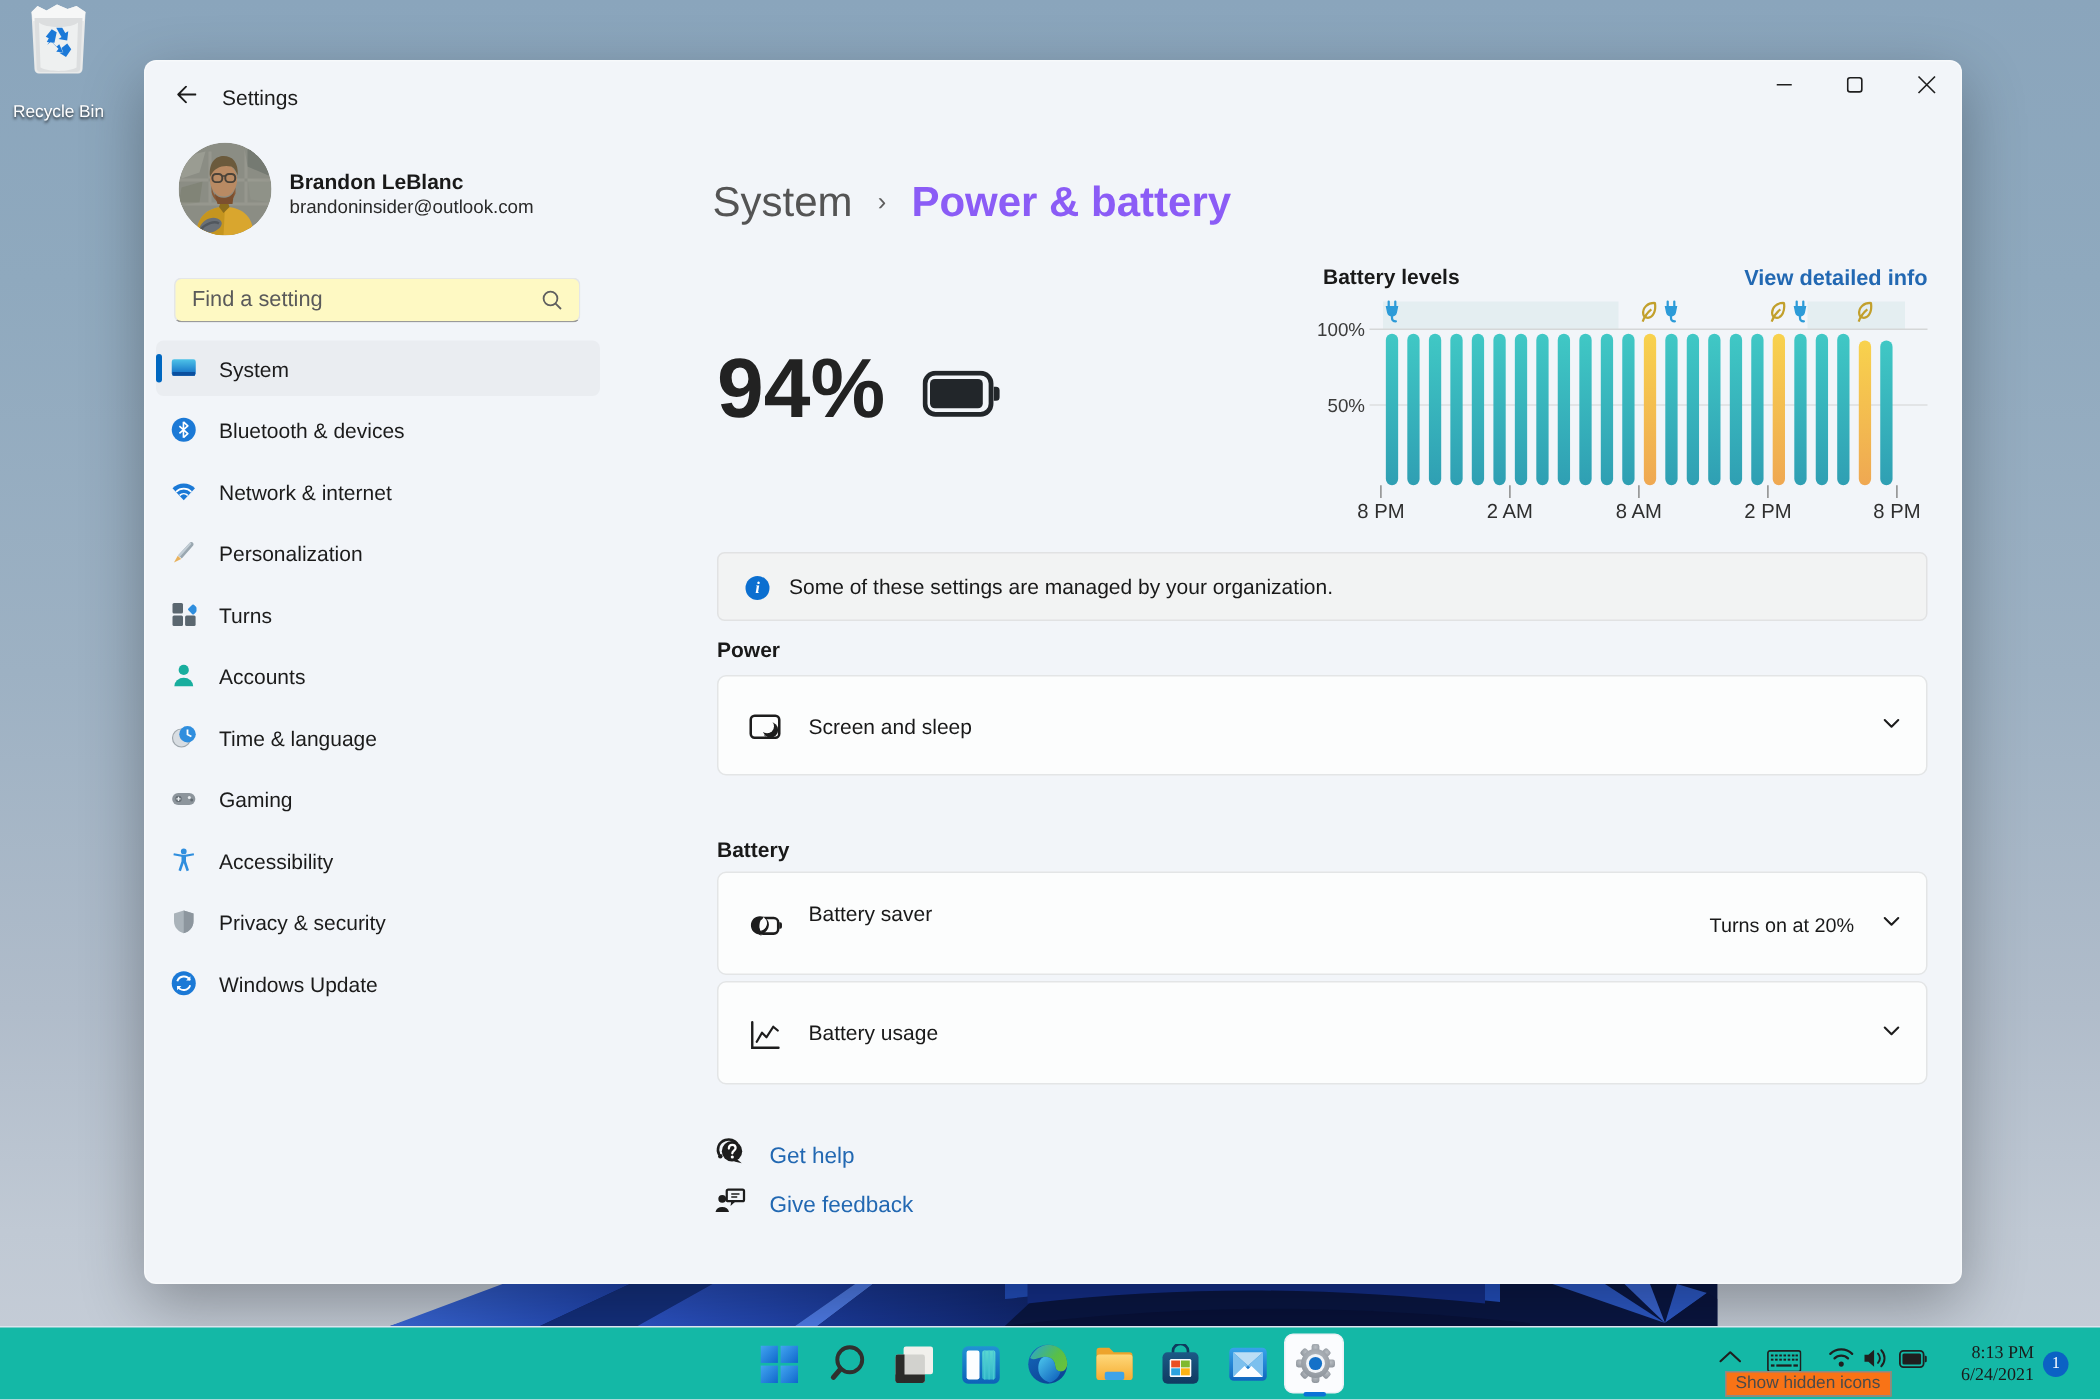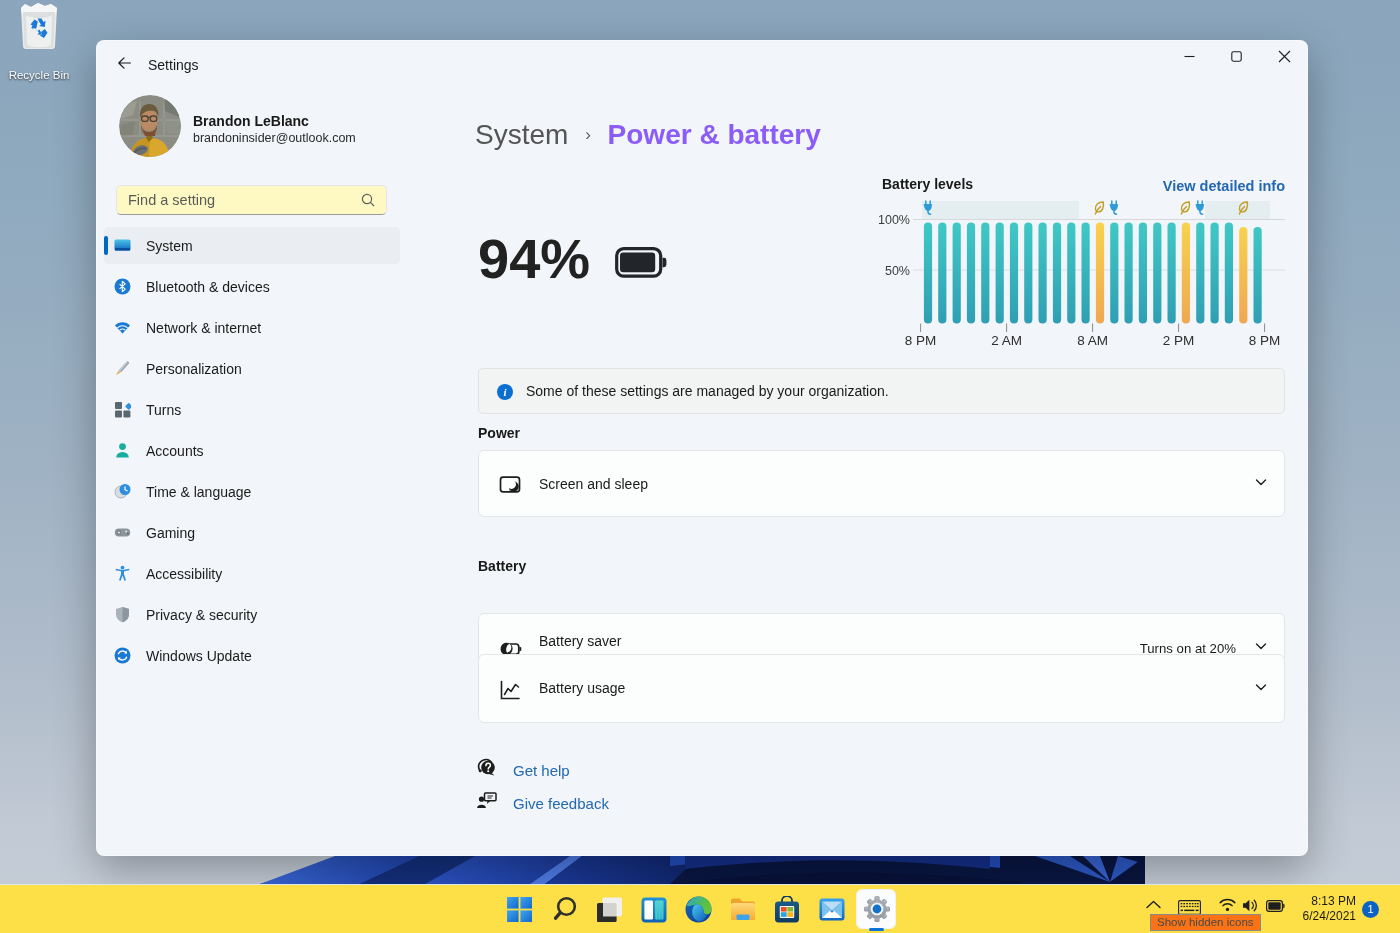--- a/index.html
+++ b/index.html
@@ -359,21 +359,21 @@
           <circle cx="15.7" cy="13.6" r="5.1" fill="#1d1d1d"></circle>
           <circle cx="13.4" cy="11.3" r="4.6" fill="#fcfdfd"></circle>
           <path d="M10.6 14.8 A5.1 5.1 0 0 0 15 18.6 L11.8 17.9 Z" fill="#1d1d1d"></path>
         </svg>
         <div class="title" style="top:25px;">Screen and sleep</div>
         <svg class="chev" viewBox="0 0 14 14">
           <path d="M2.5 5 L7 9.5 L11.5 5" stroke="#1d1d1d" stroke-width="1.4" fill="none" stroke-linecap="round" stroke-linejoin="round"></path>
         </svg>
       </div>
       <div class="shead" style="top:517px;">Battery</div>
-      <div class="card" style="top:540px;height:69px;margin-top:32px;">
+      <div class="card" style="top:540px;height:69px;">
         <svg class="cicon" style="top:23px;" width="24" height="24" viewBox="0 0 24 24">
           <rect x="7.8" y="7" width="13" height="10.4" rx="3" fill="none" stroke="#1d1d1d" stroke-width="1.7"></rect>
           <path d="M21.5 9.9 h0.7 a1.1 1.1 0 0 1 1.1 1.1 v2 a1.1 1.1 0 0 1 -1.1 1.1 h-0.7 Z" fill="#1d1d1d"></path>
           <rect x="5.5" y="8.5" width="6" height="7.5" fill="#fcfdfd"></rect>
           <path d="M8.6 5.8 C5.2 5.8 2.6 8.4 2.6 11.9 C2.6 15.3 5.2 18 8.6 18 C9.3 18 10 17.9 10.6 17.6 C8.9 15.9 8.1 13.9 8.3 11.7 C8.5 9.5 9.4 7.5 11.2 6.4 C10.4 6 9.5 5.8 8.6 5.8 Z" fill="#1d1d1d"></path>
           <path d="M11.2 6.4 C13.6 7.5 14.8 9.6 14.6 11.9 C14.4 14.4 12.8 16.6 10.6 17.6 C9.9 16.9 9.4 16.2 9 15.4 C11.5 14.9 13 13.3 13.3 11 C13.5 9.3 12.8 7.6 11.2 6.4 Z" fill="#1d1d1d"></path>
           <path d="M9 15.4 C8.5 13.9 8.4 12.6 8.8 11.2 C9.2 9.7 10 7.8 11.2 6.4 C12.4 7.9 13.1 9.5 12.9 11.3 C12.7 13.4 11.3 15 9 15.4 Z" fill="#fcfdfd"></path>
           <path d="M9.9 18.9 C8.8 17.9 8.2 16.9 7.8 15.7 L6.8 16.4 C7.4 17.7 8.5 18.7 9.9 18.9 Z" fill="#1d1d1d"></path>
         </svg>
         <div class="title" style="top:19px;">Battery saver</div>
@@ -405,21 +405,21 @@
         <circle cx="5.5" cy="8.2" r="2.6" fill="#1d1d1d"></circle>
         <path d="M1 17 a4.6 4.2 0 0 1 9 0 Z" fill="#1d1d1d"></path>
         <rect x="8.5" y="2" width="11.5" height="7.8" rx="1" fill="none" stroke="#1d1d1d" stroke-width="1.5"></rect>
         <path d="M11.5 9.8 L11 13 L14.5 9.8" fill="#1d1d1d"></path>
         <path d="M11.5 5 h5.5 M11.5 7 h4" stroke="#1d1d1d" stroke-width="1"></path>
       </svg>
       <div class="hlink" style="left:35px;top:754px;">Give feedback</div>
     </div>
   </div>
 
-  <div id="taskbar" style="position:absolute;left:0;top:884px;width:1400px;height:49px;background:#fde047;border-top:1px solid #dde4ee;">
+  <div id="taskbar" style="position:absolute;left:0;top:884px;width:1400px;height:49px;background:#14b8a6;border-top:1px solid #dde4ee;font-family:Liberation Serif, serif;">
 
     <div style="position:absolute;left:856px;top:4px;width:40px;height:40px;background:#fbfcfe;border:1px solid #eef1f6;border-radius:6px;"></div>
     <div style="position:absolute;left:869px;top:43px;width:15px;height:3px;border-radius:2px;background:#0b72d8;"></div>
     <div id="tbicons">
       <svg style="position:absolute;left:507px;top:12px;" width="25" height="25" viewBox="0 0 25 25">
         <defs>
           <linearGradient id="wlg" x1="0" y1="0" x2="1" y2="1">
             <stop offset="0" stop-color="#43a5f0"></stop>
             <stop offset="1" stop-color="#0f67cc"></stop>
           </linearGradient>

